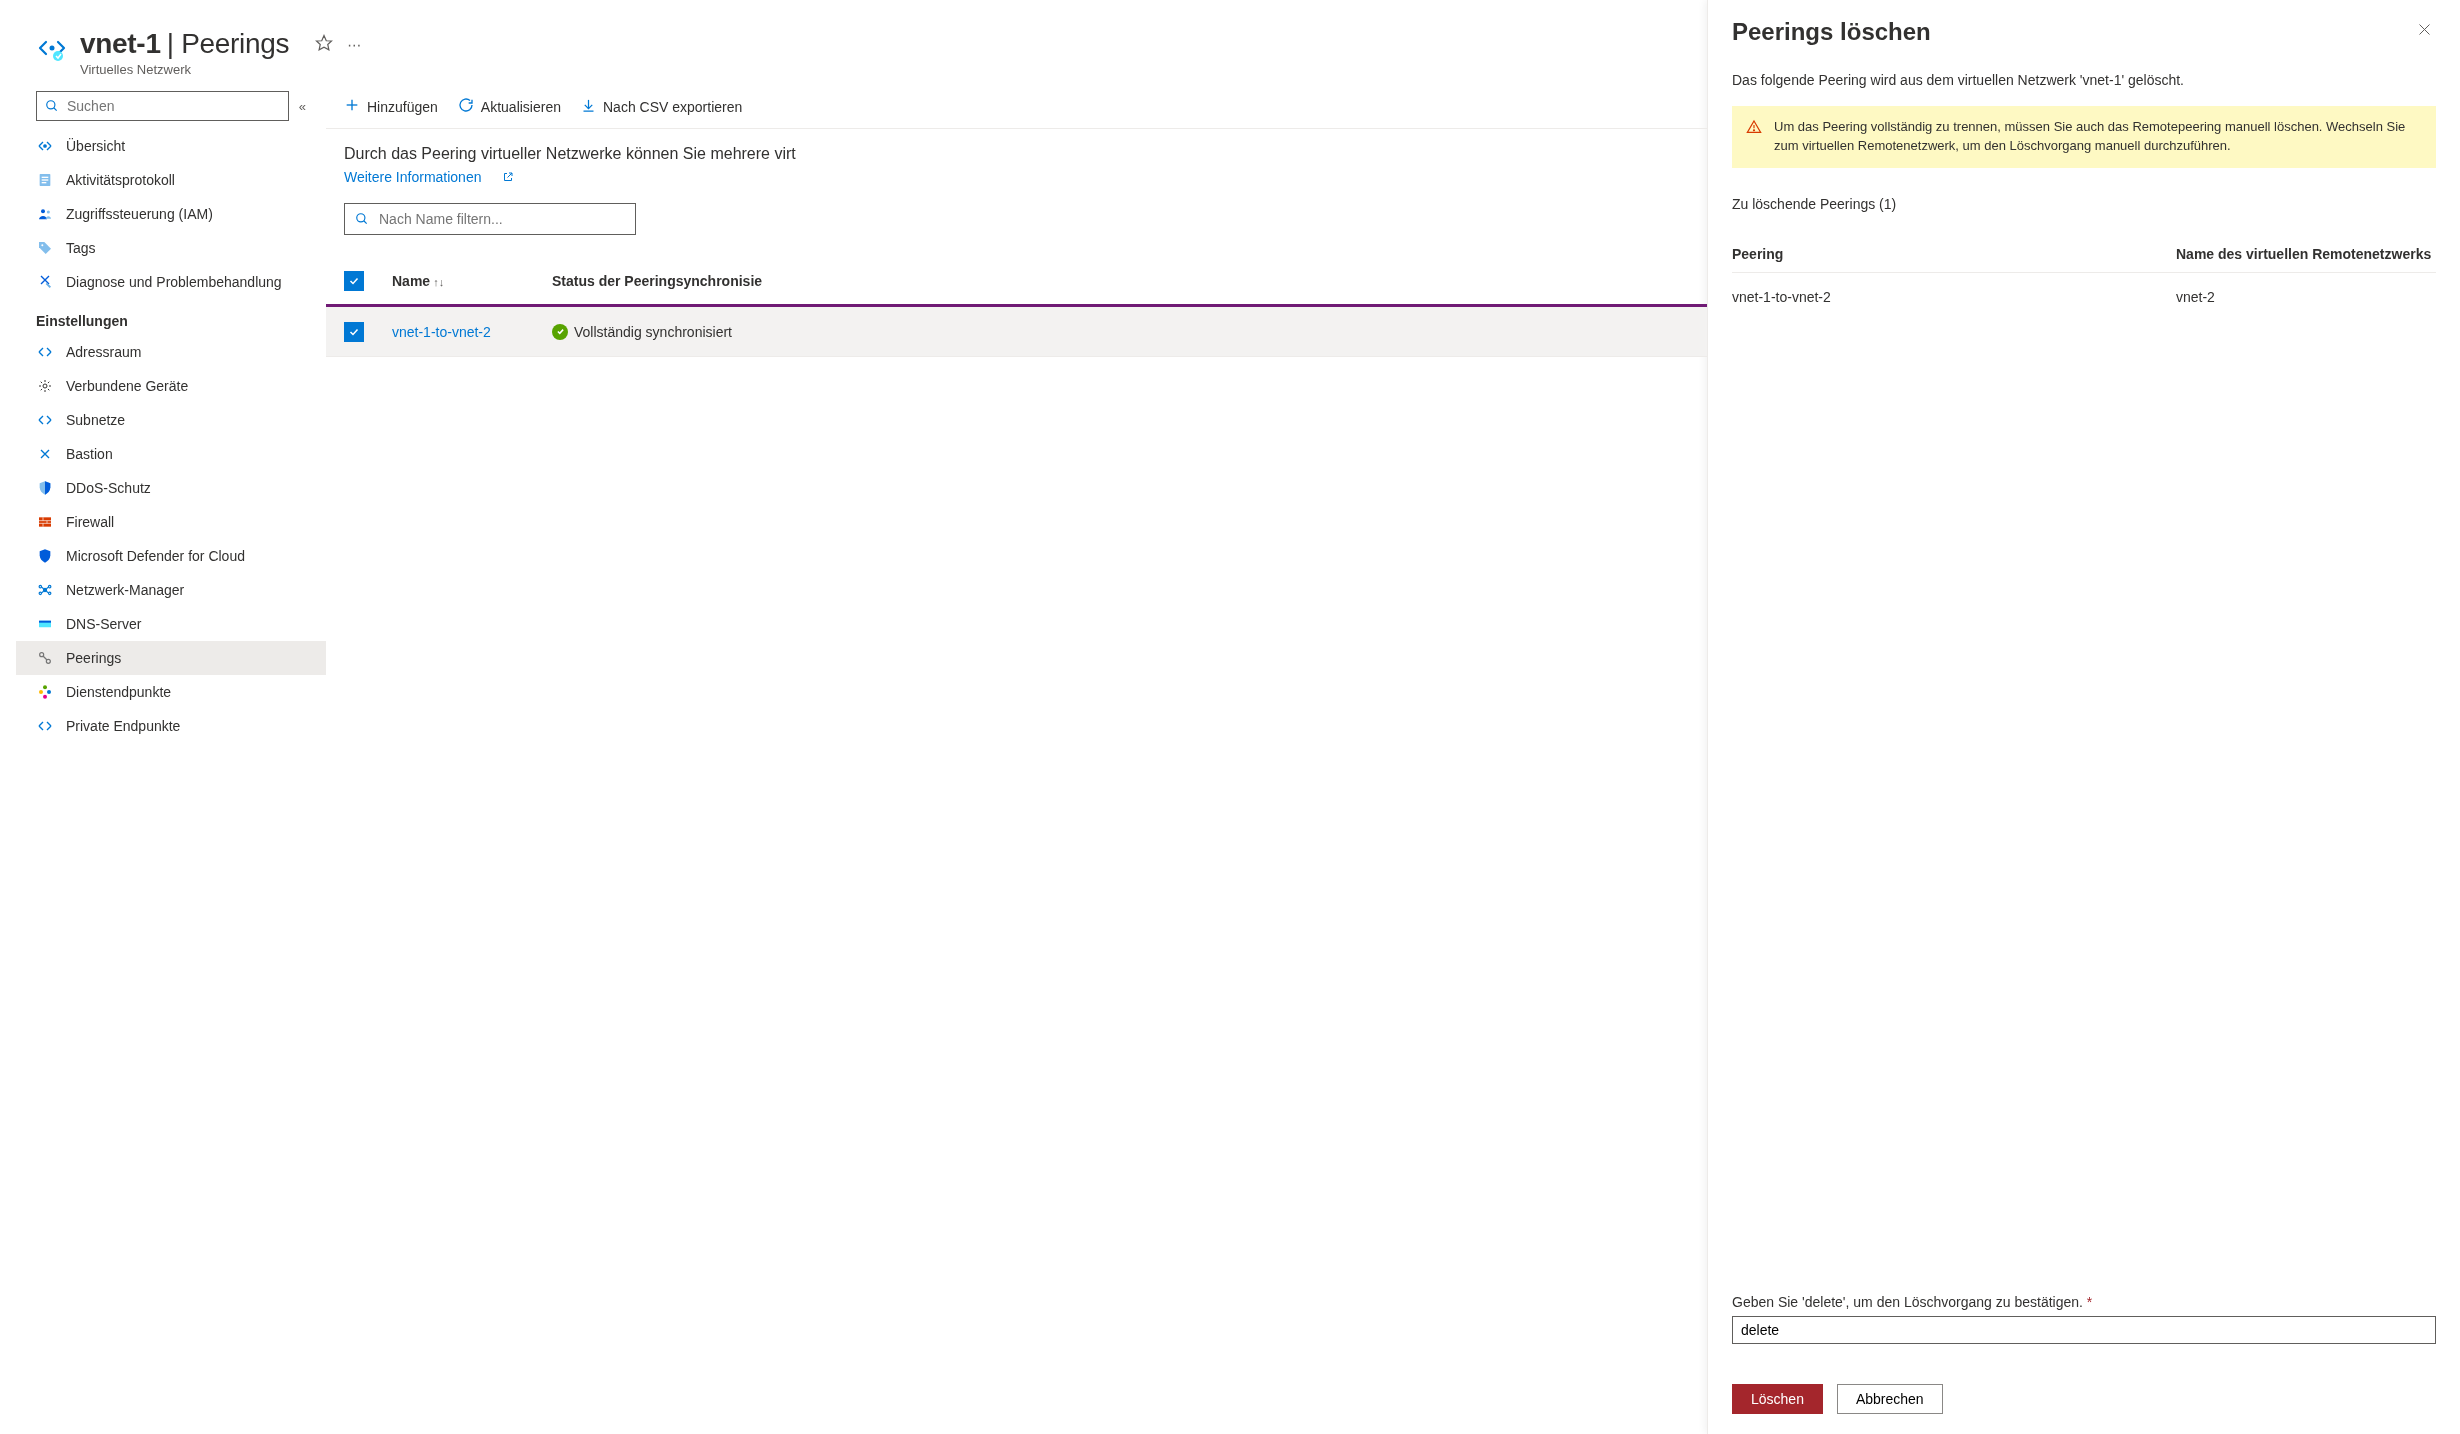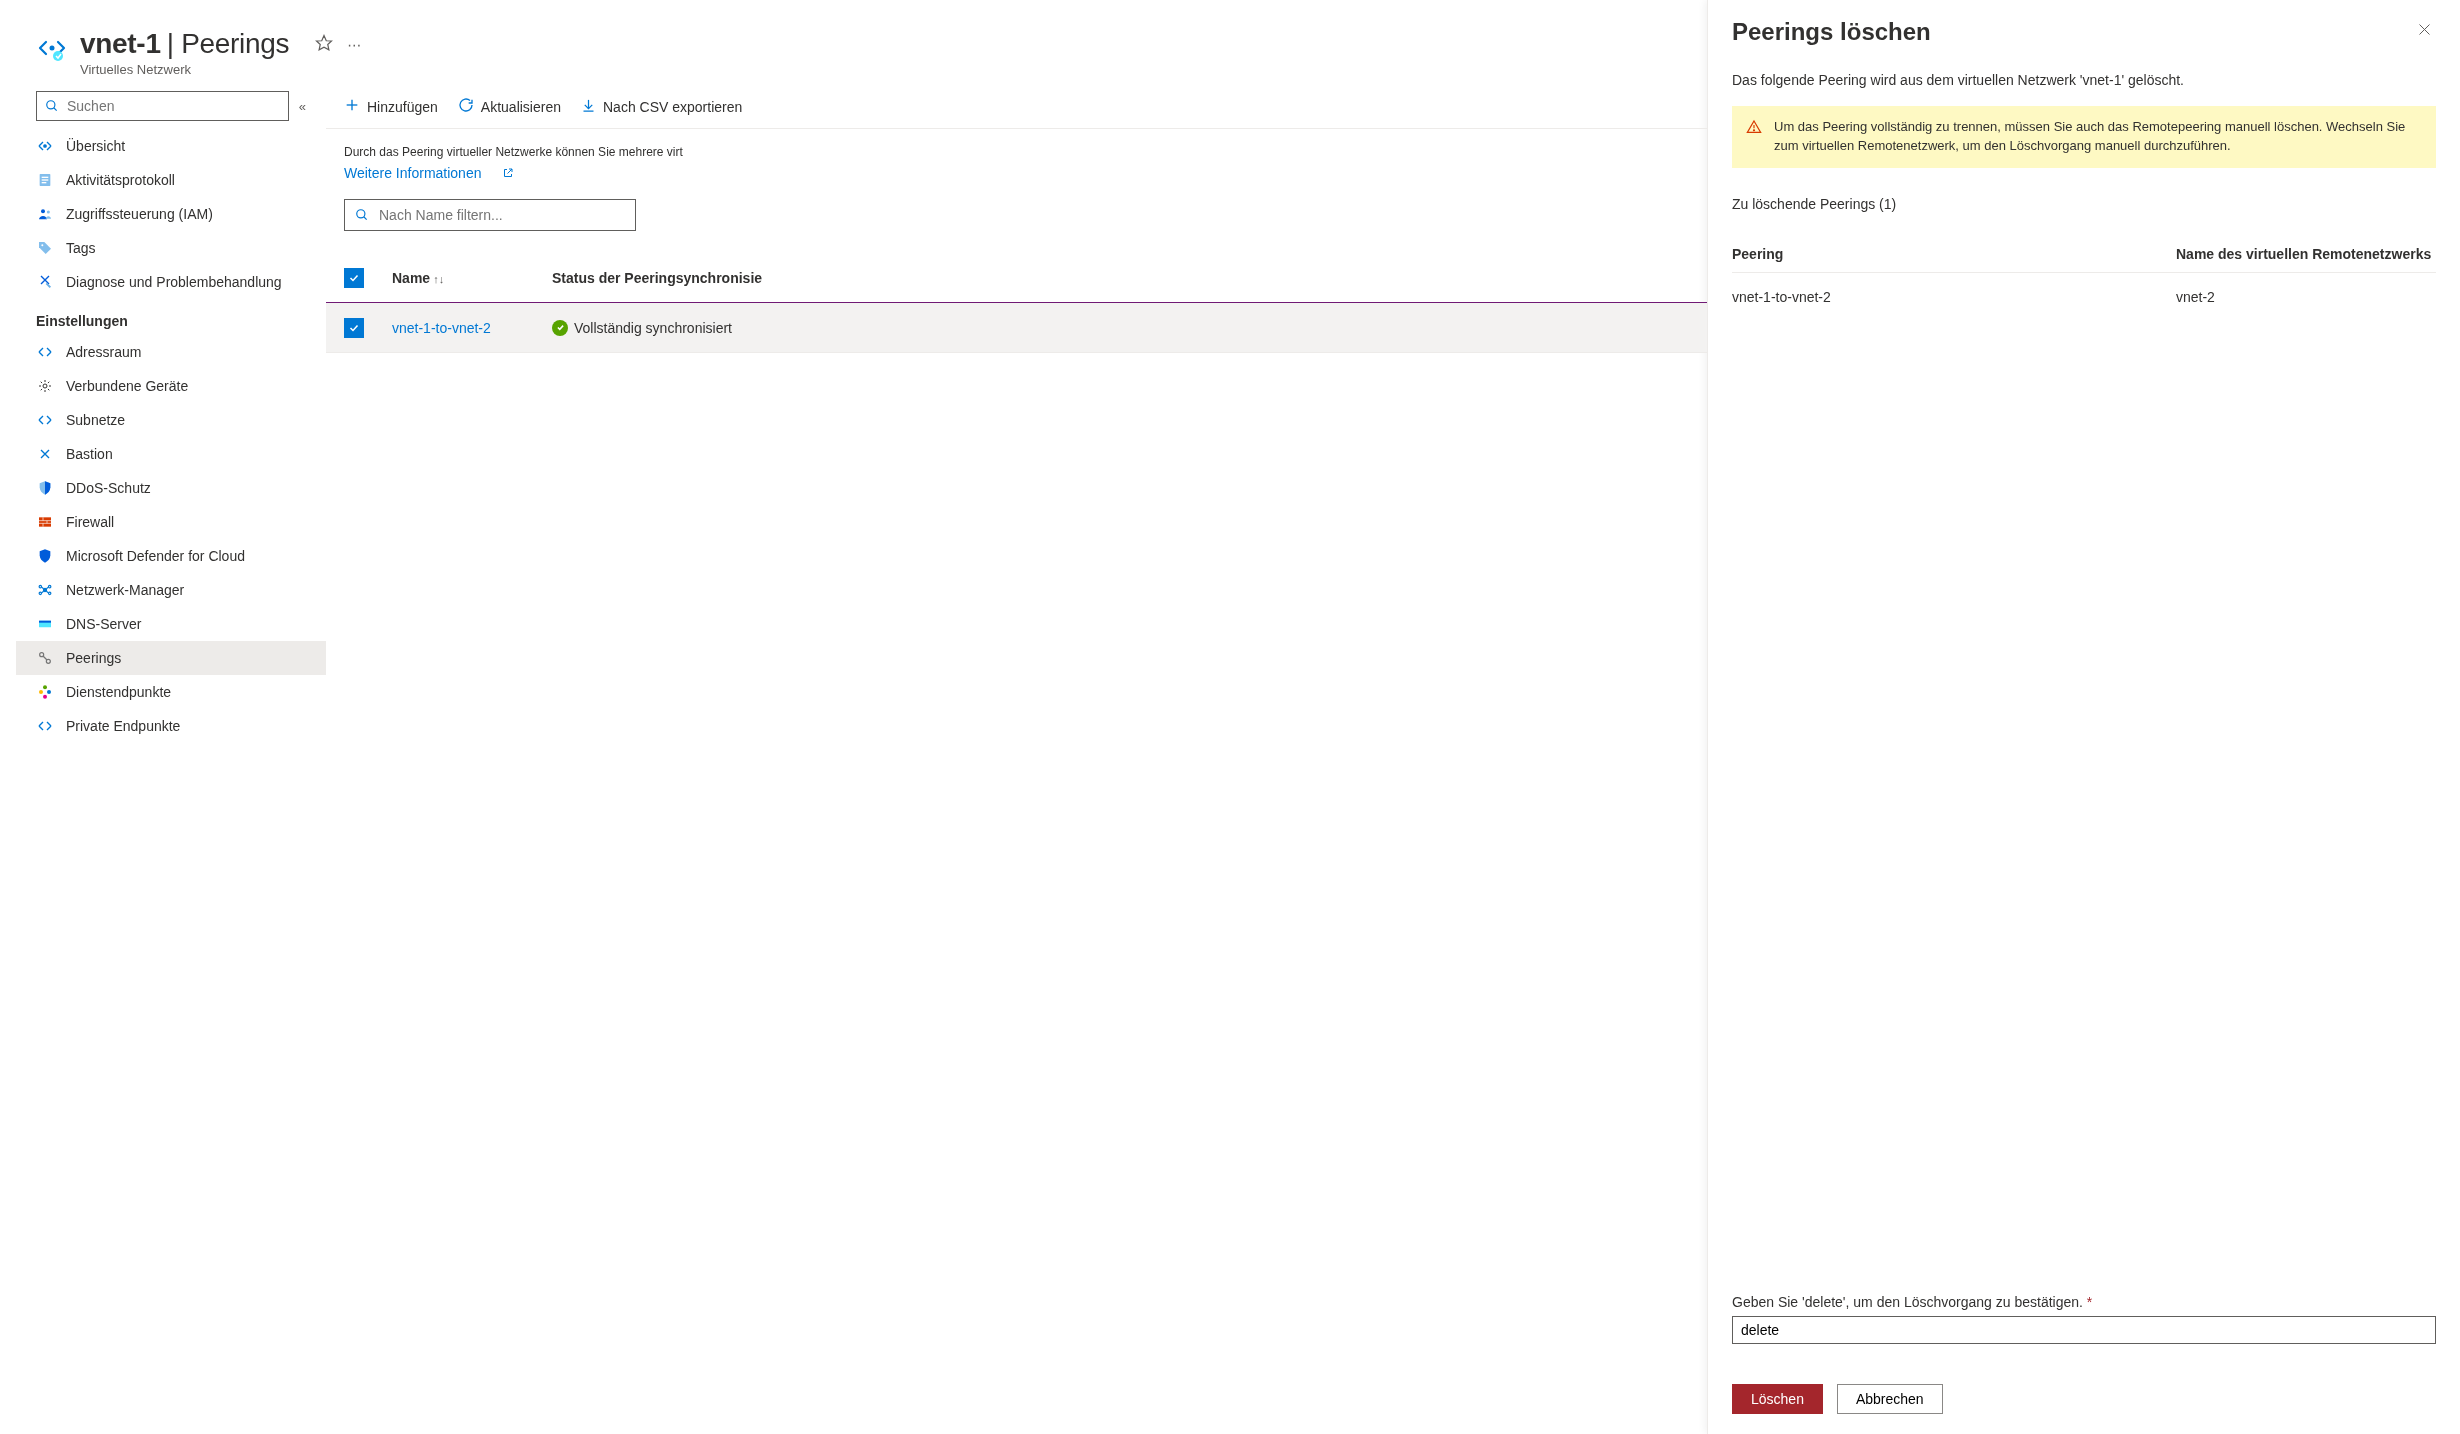--- a/index.html
+++ b/index.html
@@ -147,21 +147,21 @@
       gap: 7px;
       cursor: pointer;
       font-size: 14px;
       color: #323130;
       background: none;
       border: none;
     }
     .toolbar-btn .icon { color: #0078d4; }
     .description {
       padding: 16px 18px 4px 18px;
-      font-size: 12px;
+      font-size: 16px;
       color: #323130;
     }
     .learn-more {
       color: #0078d4;
       text-decoration: none;
       padding: 2px 18px 12px 18px;
       display: inline-flex;
       align-items: center;
       gap: 21px;
     }
@@ -188,21 +188,21 @@
       margin-top: 16px;
     }
     .table-header, .table-row {
       display: flex;
       align-items: center;
       height: 50px;
       padding: 0 18px;
     }
     .table-header {
       font-weight: 600;
-      border-bottom: 1px solid #701a75;
+      border-bottom: 3px solid #701a75;
     }
     .table-row {
       background: #f3f2f1;
       border-bottom: 1px solid #edebe9;
     }
     .col-check { width: 48px; }
     .col-name { width: 160px; }
     .col-status { flex: 1; }
     .checkbox {
       width: 20px;

